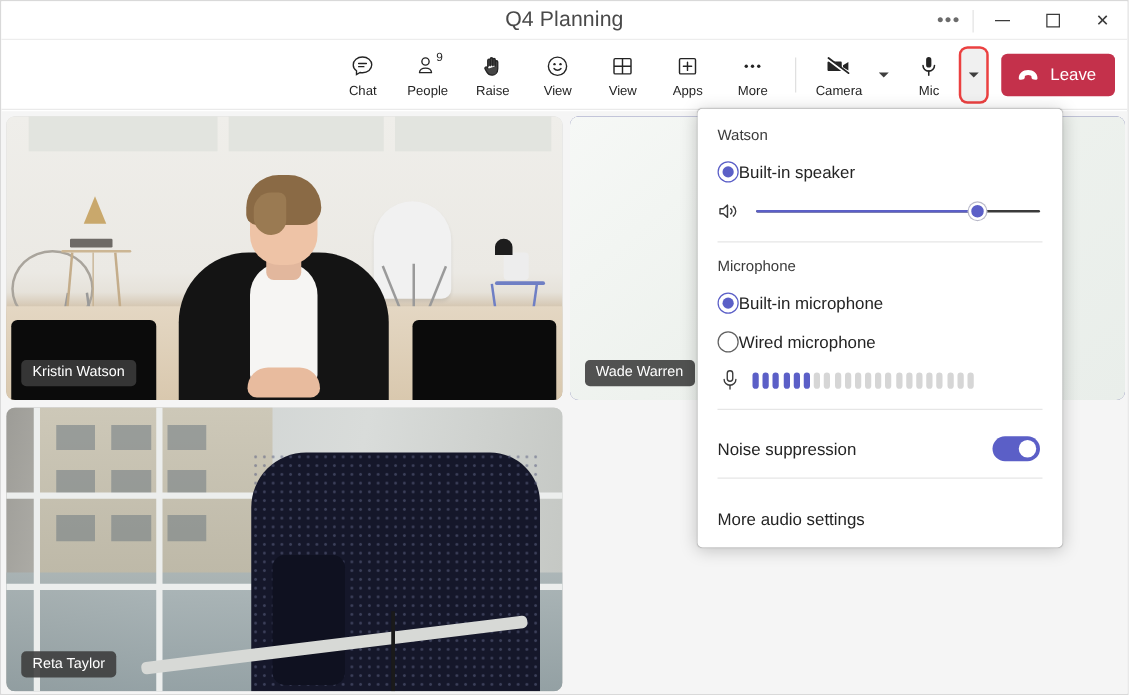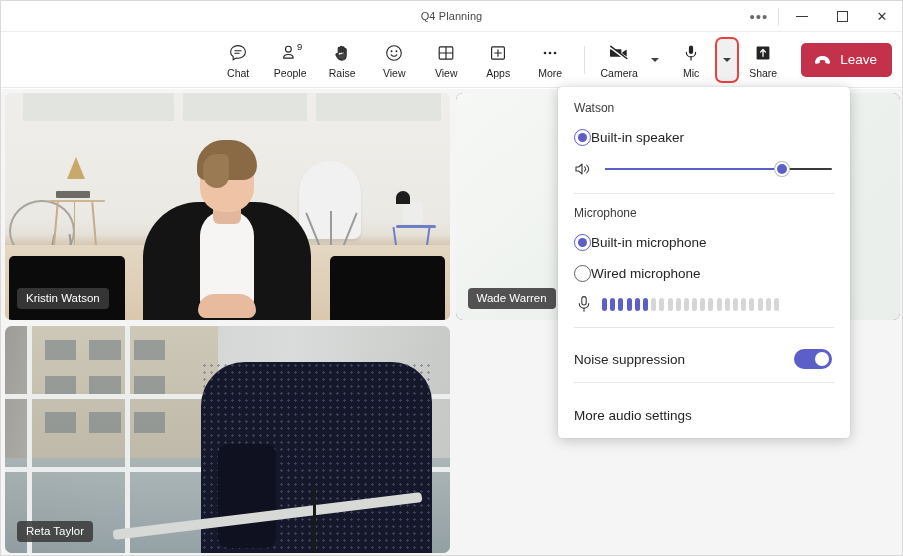--- a/index.html
+++ b/index.html
@@ -23,21 +23,21 @@
     position: relative;
     height: 31px;
     display: flex; align-items: center;
     background: #ffffff;
     border-bottom: 1px solid #ededed;
   }
   .titlebar-title {
     position: absolute;
     left: 0; right: 0;
     text-align: center;
-    font-size: 11px;
+    font-size: 17px;
     color: #494949;
     letter-spacing: .1px;
   }
   .win-controls {
     position: absolute; right: 0; top: 0;
     height: 31px;
     display: flex; align-items: center;
   }
   .win-btn {
     width: 40px; height: 31px;
@@ -467,29 +467,20 @@
             <path d="M10 13.9v3.2" stroke="#242424" stroke-width="1.25" stroke-linecap="round"></path>
           </svg>
         </span>
         <span class="tb-lbl">Mic</span>
       </div>
       <div class="chev-btn highlighted">
         <span class="chev"></span>
       </div>
     </div>
 
-    <div class="tb-item">
-      <span class="tb-ico">
-        <svg width="20" height="20" viewBox="0 0 20 20" fill="none">
-          <rect x="3.6" y="3.6" width="12.8" height="12.8" rx="1.2" fill="#242424"></rect>
-          <path d="M10 13.3V6.8M7.5 9.1L10 6.5l2.5 2.6" stroke="#ffffff" stroke-width="1.3" stroke-linecap="round" stroke-linejoin="round"></path>
-        </svg>
-      </span>
-      <span class="tb-lbl">Share</span>
-    </div>
 
     <button class="leave-btn">
       <span style="display:flex;align-items:center;">
         <svg width="19" height="14" viewBox="0 0 19 14" fill="none">
           <path d="M2 9.6C2 5.6 5.3 3 9.5 3S17 5.6 17 9.6c0 1-1 1.4-1.8 1.2l-2.1-.5c-.6-.2-.9-.7-.9-1.3v-.7c0-.5-.3-.9-.8-1a8 8 0 00-3.8 0c-.5.1-.8.5-.8 1V9c0 .6-.3 1.1-.9 1.3l-2.1.5C3 11 2 10.6 2 9.6z" fill="#ffffff"></path>
         </svg>
       </span>
       <span>Leave</span>
     </button>
   </div>

